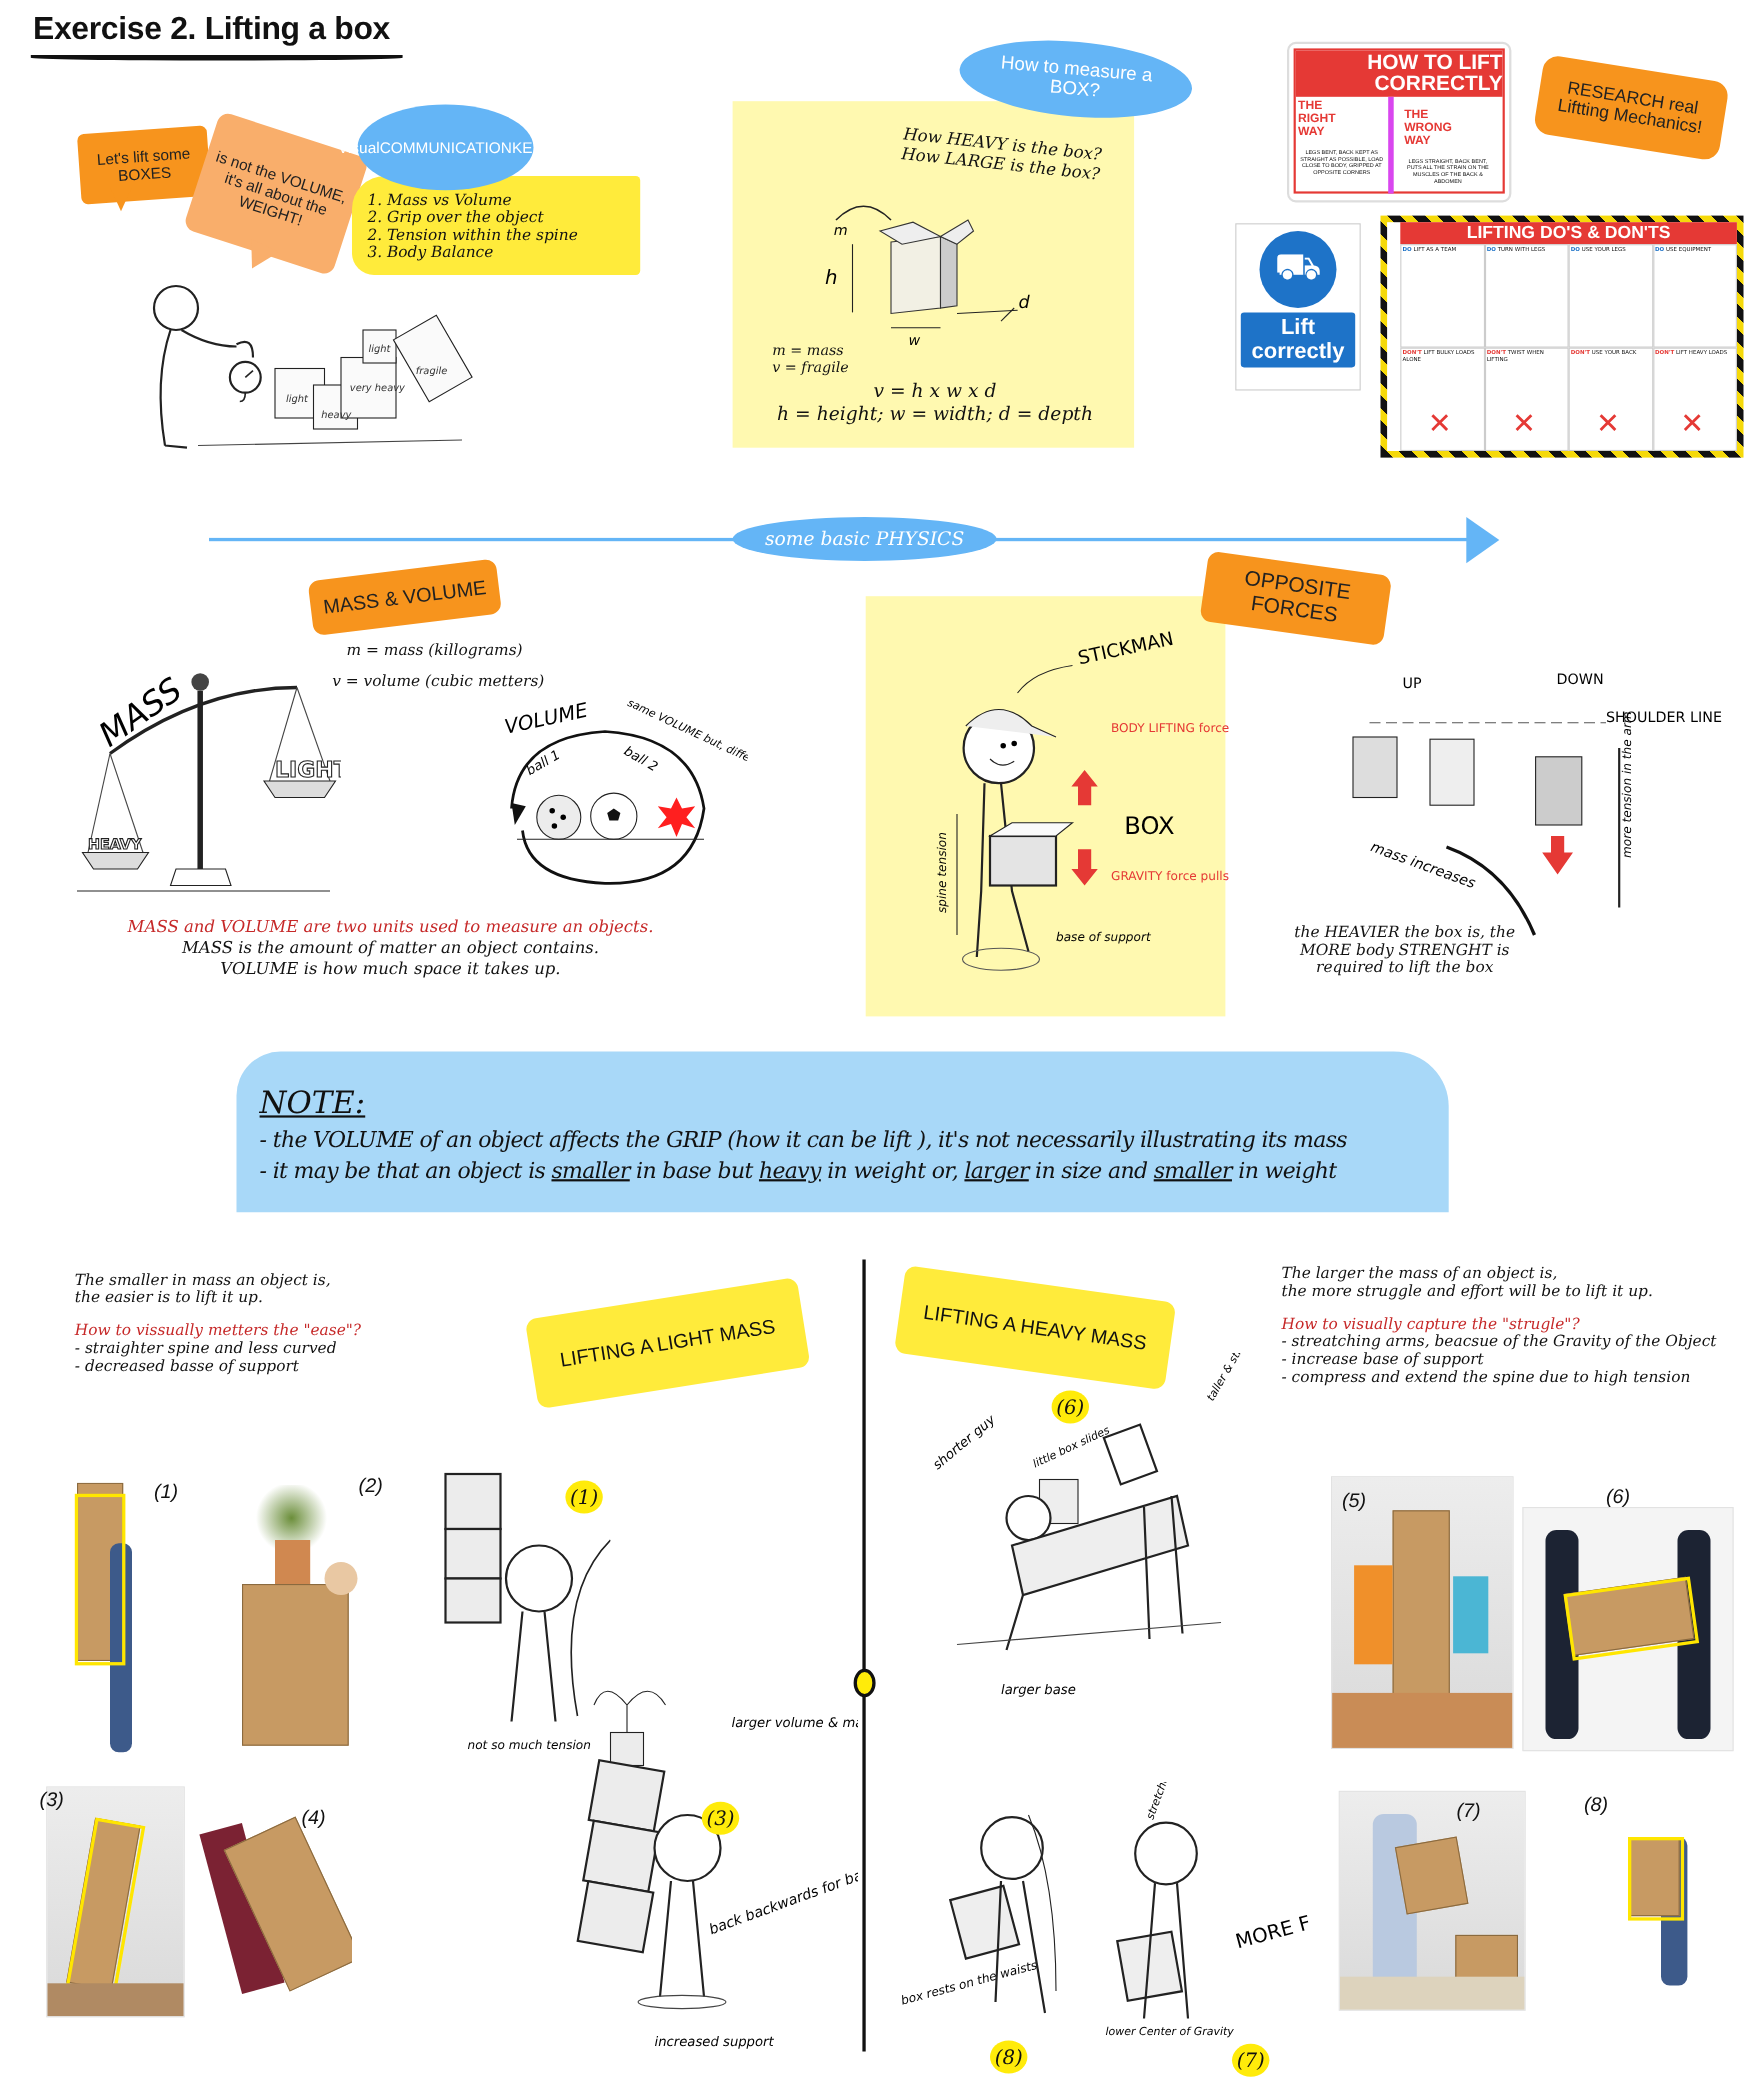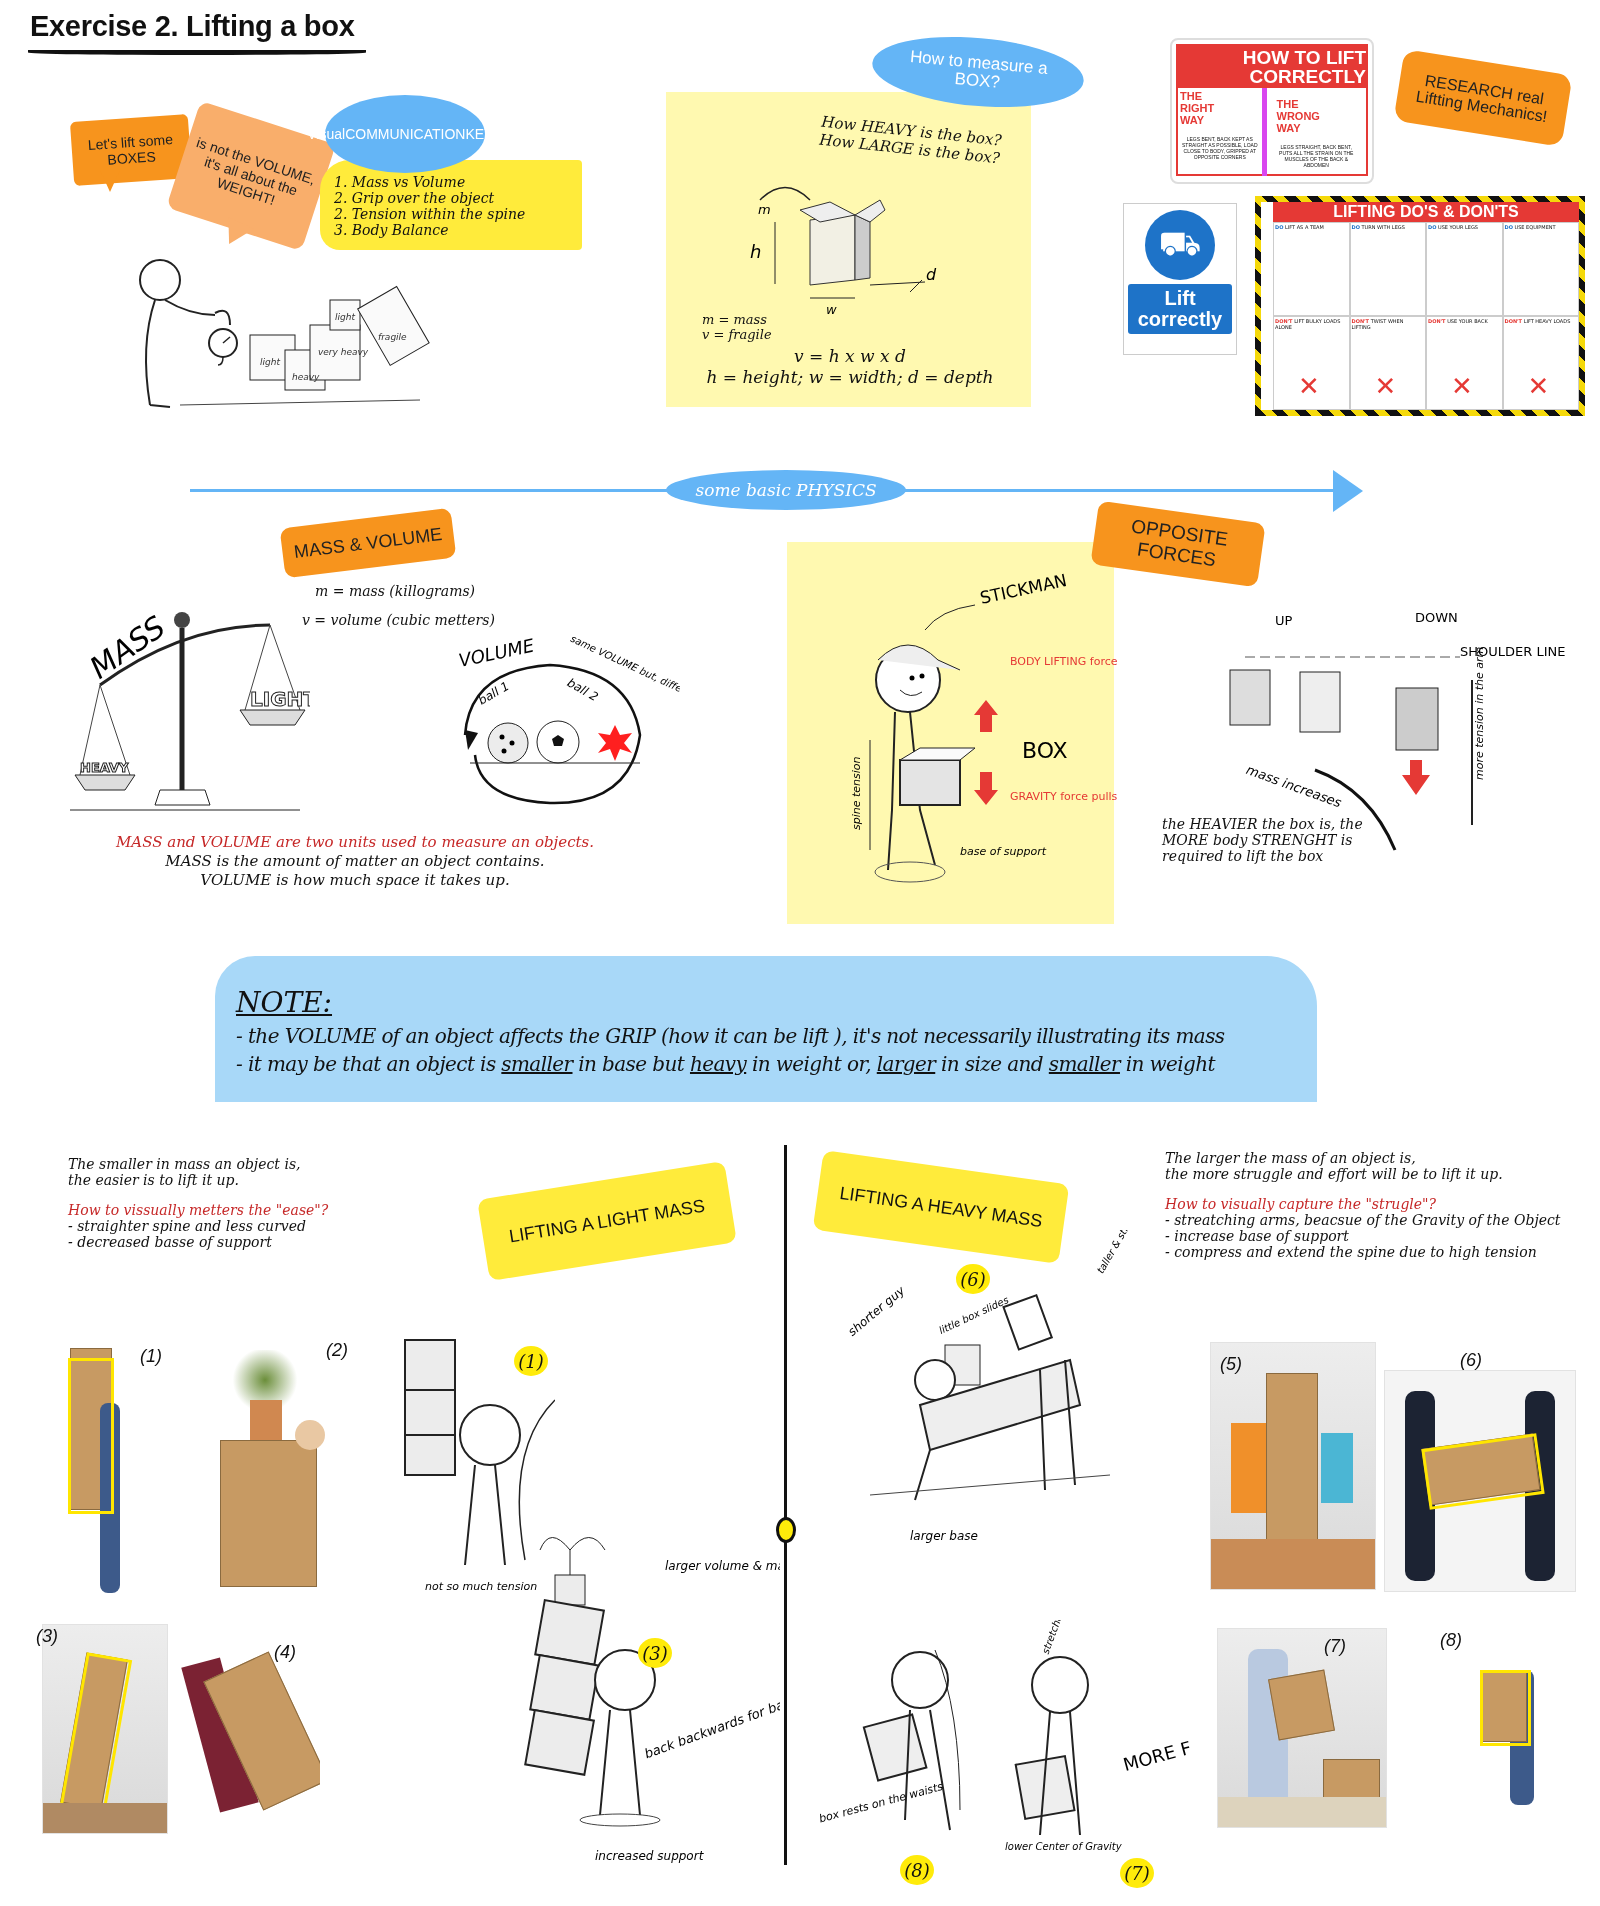--- a/index.html
+++ b/index.html
@@ -230,21 +230,21 @@
   <line x1="45" y1="57" x2="260" y2="57" stroke="#555" stroke-dasharray="10 5"></line>
   <rect x="30" y="70" width="40" height="55" fill="#ddd" stroke="#222"></rect>
   <rect x="100" y="72" width="40" height="60" fill="#eee" stroke="#222"></rect>
   <rect x="196" y="88" width="42" height="62" fill="#ccc" stroke="#222"></rect>
   <path d="M115 170 Q170 190 195 250" fill="none" stroke="#111" stroke-width="3"></path>
   <text x="45" y="175" font-size="13" font-style="italic" transform="rotate(20 50 175)">mass increases</text>
   <polygon points="210,160 222,160 222,175 230,175 216,195 202,175 210,175" fill="#e53935"></polygon>
   <line x1="272" y1="80" x2="272" y2="225" stroke="#222" stroke-width="2"></line>
   <text x="283" y="180" font-size="11" font-style="italic" transform="rotate(-90 283 180)">more tension in the arm</text>
 </svg>
-<div class="abs caption" style="left:1162px;top:816px;width:230px;font-size:14px;line-height:16px;">the HEAVIER the box is, the MORE body STRENGHT is required to lift the box</div>
+<div class="abs caption" style="left:1162px;top:840px;width:230px;font-size:14px;line-height:16px;text-align:center;">the HEAVIER the box is, the MORE body STRENGHT is required to lift the box</div>
 
 <div class="abs" style="left:215px;top:956px;width:1102px;height:146px;background:#a8d8f8;border-radius:40px 50px 0 0;"></div>
 <div class="abs hand" style="left:236px;top:986px;font-size:28px;text-decoration:underline;">NOTE:</div>
 <div class="abs hand" style="left:236px;top:1024px;font-size:20px;letter-spacing:-0.6px;">- the VOLUME of an object affects the GRIP (how it can be lift ), it's not necessarily illustrating its mass</div>
 <div class="abs hand" style="left:236px;top:1052px;font-size:20px;letter-spacing:-0.6px;">
   <span>- it may be that an object is </span><u>smaller</u><span> in base but </span><u>heavy</u><span> in weight or, </span><u>larger</u><span> in size and </span><u>smaller</u><span> in weight</span>
 </div>
 
 <div class="abs" style="left:784px;top:1145px;width:3px;height:720px;background:#111;"></div>
 <div class="abs" style="left:776px;top:1517px;width:14px;height:20px;border-radius:50%;background:#ffeb0a;border:3px solid #111;"></div>

